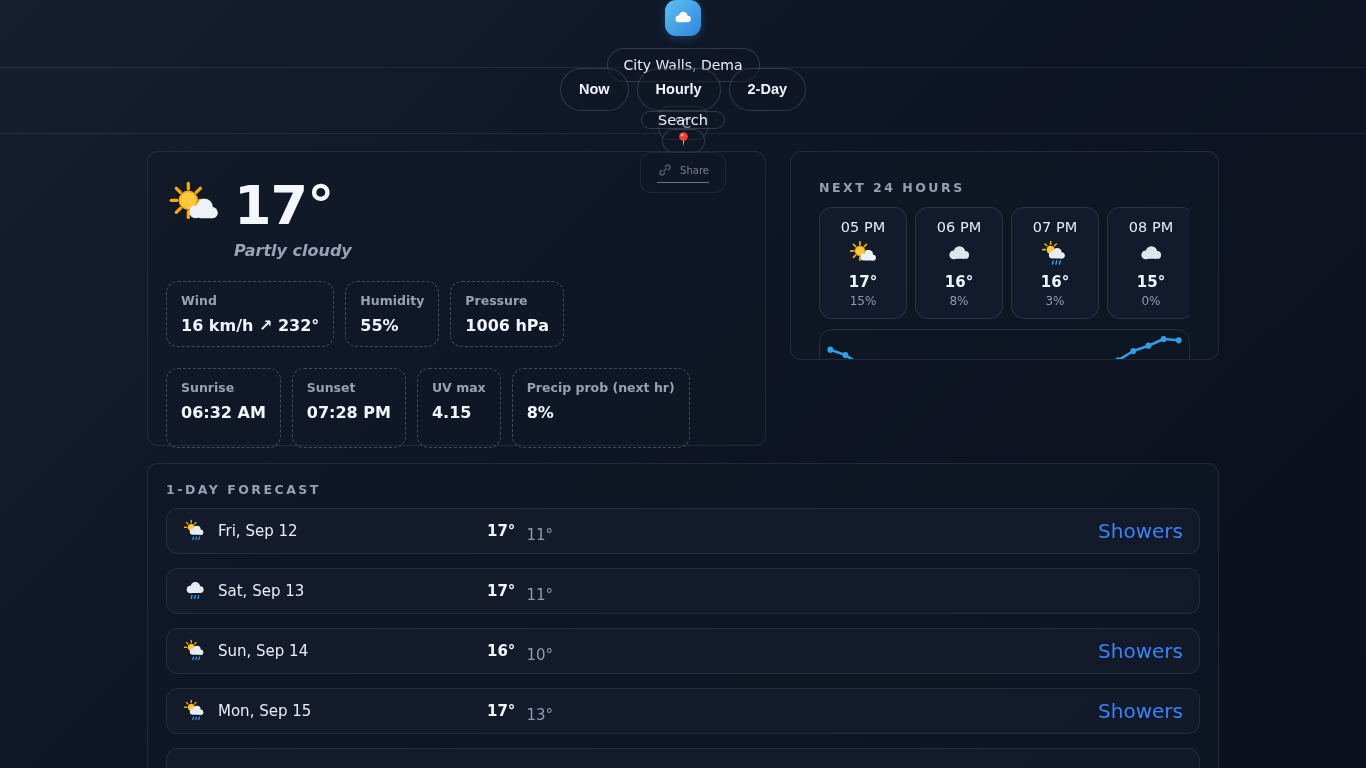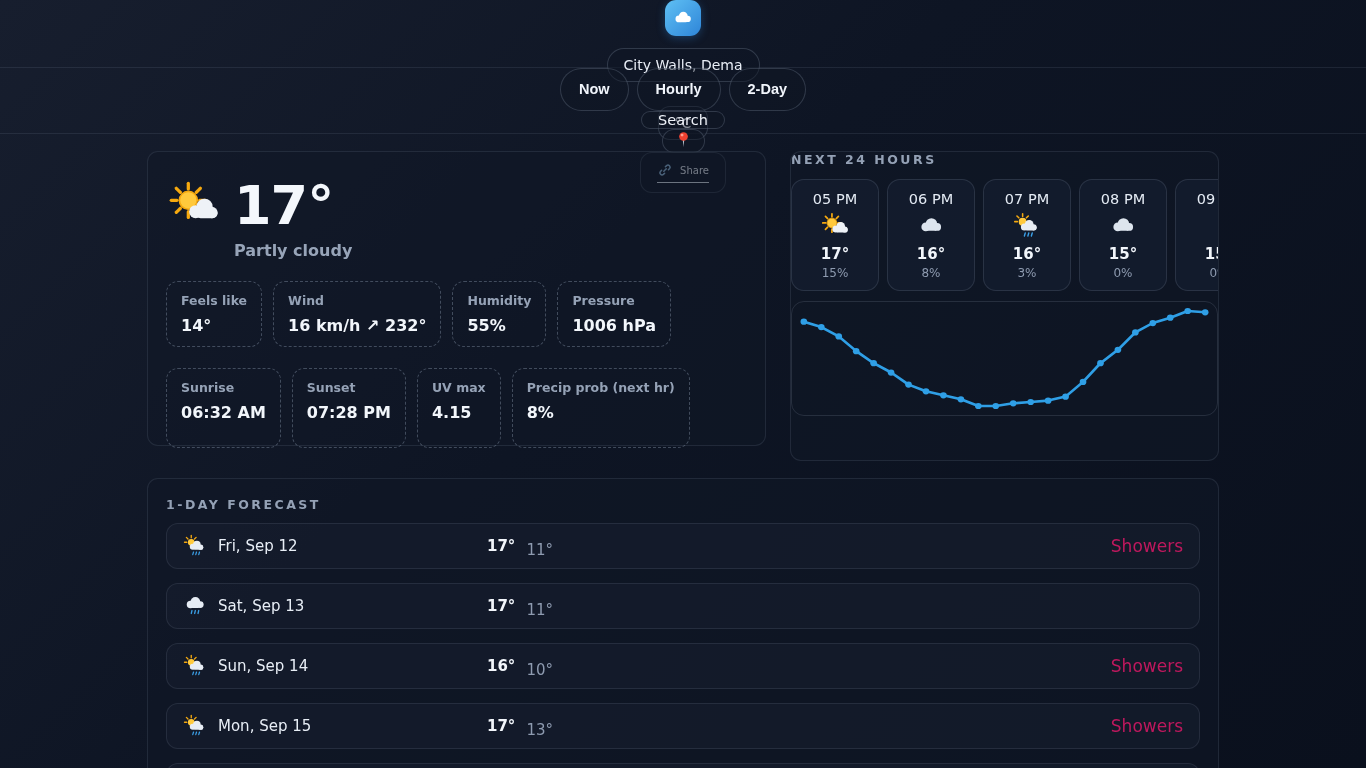--- a/index.html
+++ b/index.html
@@ -73,32 +73,32 @@
     font-size:12.5px; font-weight:bold; letter-spacing:2.5px;
     color:#94a1b5;
   }
 
   
   .current-card { padding:18px; height:295px; }
   .cur-head { display:grid; grid-template-columns:54px 1fr; column-gap:12px; margin:8px 0 4px 2px; }
   .cur-icon { width:52px; height:52px; grid-row:1; align-self:center; }
   .cur-icon svg { width:52px; height:52px; }
   .cur-temp { grid-column:2; font-size:54px; font-weight:bold; letter-spacing:-1px; line-height:1.05; color:#f4f7fc; }
-  .cur-cond { grid-column:2; font-size:16px; font-weight:bold; color:#97a4b8; margin-top:6px; }
+  .cur-cond { grid-column:2; font-size:16px; font-weight:bold; color:#97a4b8; margin-top:6px;font-style:italic; }
   .stats-row { display:flex; gap:11px; margin-top:21px; }
   .stat {
     border:1px dashed rgba(148,163,184,.38); border-radius:12px;
     padding:11px 14px;
   }
   .stat .lbl { font-size:12.5px; font-weight:bold; color:#95a2b6; margin-bottom:7px; line-height:1.3; }
   .stat .val { font-size:16px; font-weight:bold; color:#f2f6fb; }
   .stats-row.r2 .stat { height:80px; }
 
   
-  .next24-card { padding:0; height:310px; overflow:hidden; }
+  .next24-card { padding:28px; height:209px; overflow:hidden; }
   .hour-scroll { display:flex; gap:8px; margin-top:12px; overflow:hidden; }
   .hour-card {
     flex:0 0 88px; height:112px; text-align:center;
     background:rgba(22,31,50,.6); border:1px solid rgba(148,163,184,.18);
     border-radius:13px; padding:11px 4px;
   }
   .hour-time { font-size:14.5px; color:#e4ebf4; }
   .hour-icon { height:30px; margin-top:5px; }
   .hour-icon svg { width:28px; height:28px; }
   .hour-temp { font-size:15px; font-weight:bold; color:#f2f6fb; margin-top:3px; }
@@ -117,21 +117,21 @@
     border-radius:12px; padding:0 16px;
   }
   .frow:first-of-type { margin-top:11px; }
   .day-col { display:flex; align-items:center; gap:11px; width:304px; }
   .day-col .f-icon { width:24px; height:24px; }
   .day-col .f-icon svg { width:24px; height:24px; }
   .f-day { font-size:15px; color:#e8eef6; }
   .f-temps { display:flex; align-items:center; gap:11px; }
   .f-hi { font-size:15px; font-weight:bold; color:#f2f6fb; }
   .f-lo { font-size:15px; color:#8e9bb0;margin-top:8px; }
-  .f-cond { flex:1; text-align:right; font-size:17px; color:#be185d; }
+  .f-cond { flex:1; text-align:right; font-size:20px; color:#3b82f6; }
 </style>
 </head>
 <body>
 
 <div class="topbar">
   <div class="container topbar-inner">
     <div class="logo">
       <span><svg viewBox="0 0 64 42">
             <g fill="#ffffff">
               <circle cx="19" cy="27" r="11"></circle>
@@ -211,24 +211,20 @@
                 <circle cx="45" cy="33" r="10"></circle>
                 <circle cx="54" cy="40" r="7"></circle>
                 <rect x="34" y="35" width="27" height="12" rx="6"></rect>
               </g>
             </svg></span>
         <div class="cur-temp">17°</div>
         <div class="cur-cond">Partly cloudy</div>
       </div>
       <div class="stats-row r1">
 
-          <div class="stat">
-            <div class="lbl">Feels like</div>
-            <div class="val">14°</div>
-          </div>
 
           <div class="stat">
             <div class="lbl">Wind</div>
             <div class="val">16 km/h ↗ 232°</div>
           </div>
 
           <div class="stat">
             <div class="lbl">Humidity</div>
             <div class="val">55%</div>
           </div>

